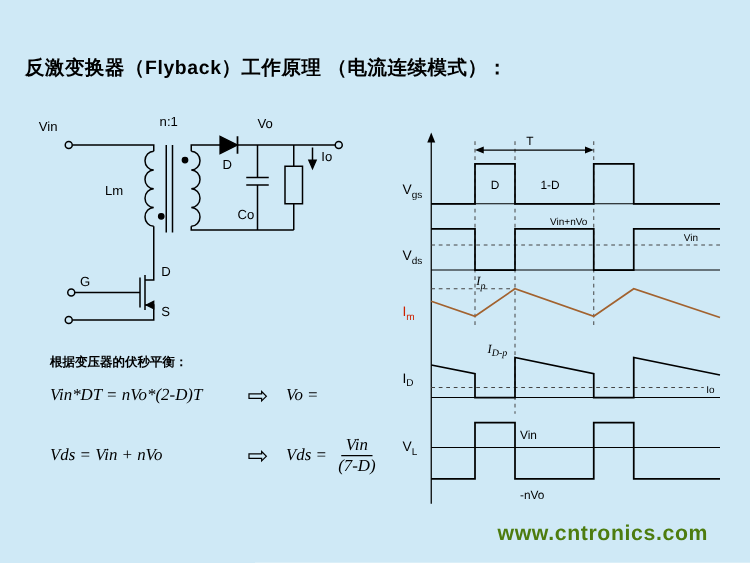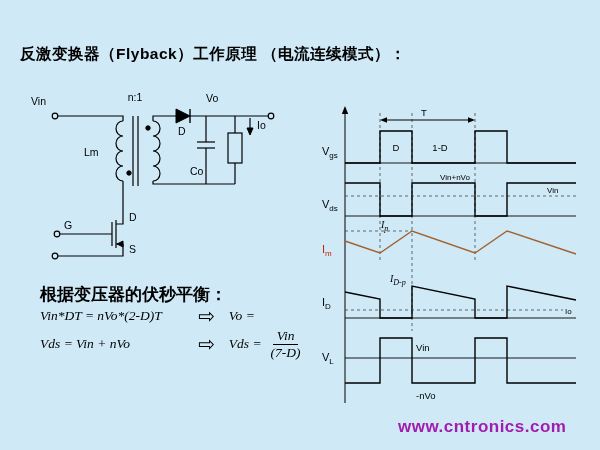--- a/index.html
+++ b/index.html
@@ -1,29 +1,29 @@
 <!DOCTYPE html>
 <html><head>
 <meta charset="utf-8">
 <style>
   html,body{margin:0;padding:0;}
   .slide{position:relative;width:600px;height:450px;background:#cfe9f6;
          font-family:"Liberation Sans",sans-serif;color:#000;overflow:hidden;}
   .title{position:absolute;left:20px;top:44px;font-size:15.5px;font-weight:bold;letter-spacing:.5px;}
-  .formula-head{position:absolute;left:40px;top:283px;font-size:17px;font-weight:bold;}
+  .formula-head{position:absolute;left:40px;top:283px;font-size:10px;font-weight:bold;}
   .eq{position:absolute;left:40px;display:flex;align-items:center;
       font-family:"Liberation Serif",serif;font-style:italic;font-size:13.5px;}
-  .eq1{top:306px;} .eq2{top:328px;}
+  .eq1{top:306px;} .eq2{top:348px;}
   .eq .lhs{width:152px;}
   .eq .arrow{font-style:normal;font-family:"DejaVu Sans",sans-serif;font-size:20px;margin:0 14px 0 6px;line-height:1;}
   .frac{display:inline-flex;flex-direction:column;align-items:center;margin-left:7px;line-height:1.15;}
   .frac .num{border-bottom:1px solid #000;padding:0 4px;}
   .frac .den{padding:0 2px;}
   .watermark{position:absolute;left:398px;top:417px;font-size:17px;font-weight:bold;
-             color:#a21caf;letter-spacing:.5px;}
+             color:#4d7c0f;letter-spacing:.5px;}
   svg{position:absolute;}
   svg text{fill:#000;font-family:"Liberation Sans",sans-serif;font-size:10.5px;}
   svg text.wl{font-size:11px;}
   svg tspan.sub{font-size:8px;}
   svg text.sm{font-size:8px;}
   svg text.md{font-size:9.5px;}
   svg text.it{font-family:"Liberation Serif",serif;font-style:italic;font-size:10px;}
   svg text.red{fill:#cc2200;}
 </style>
 </head>

